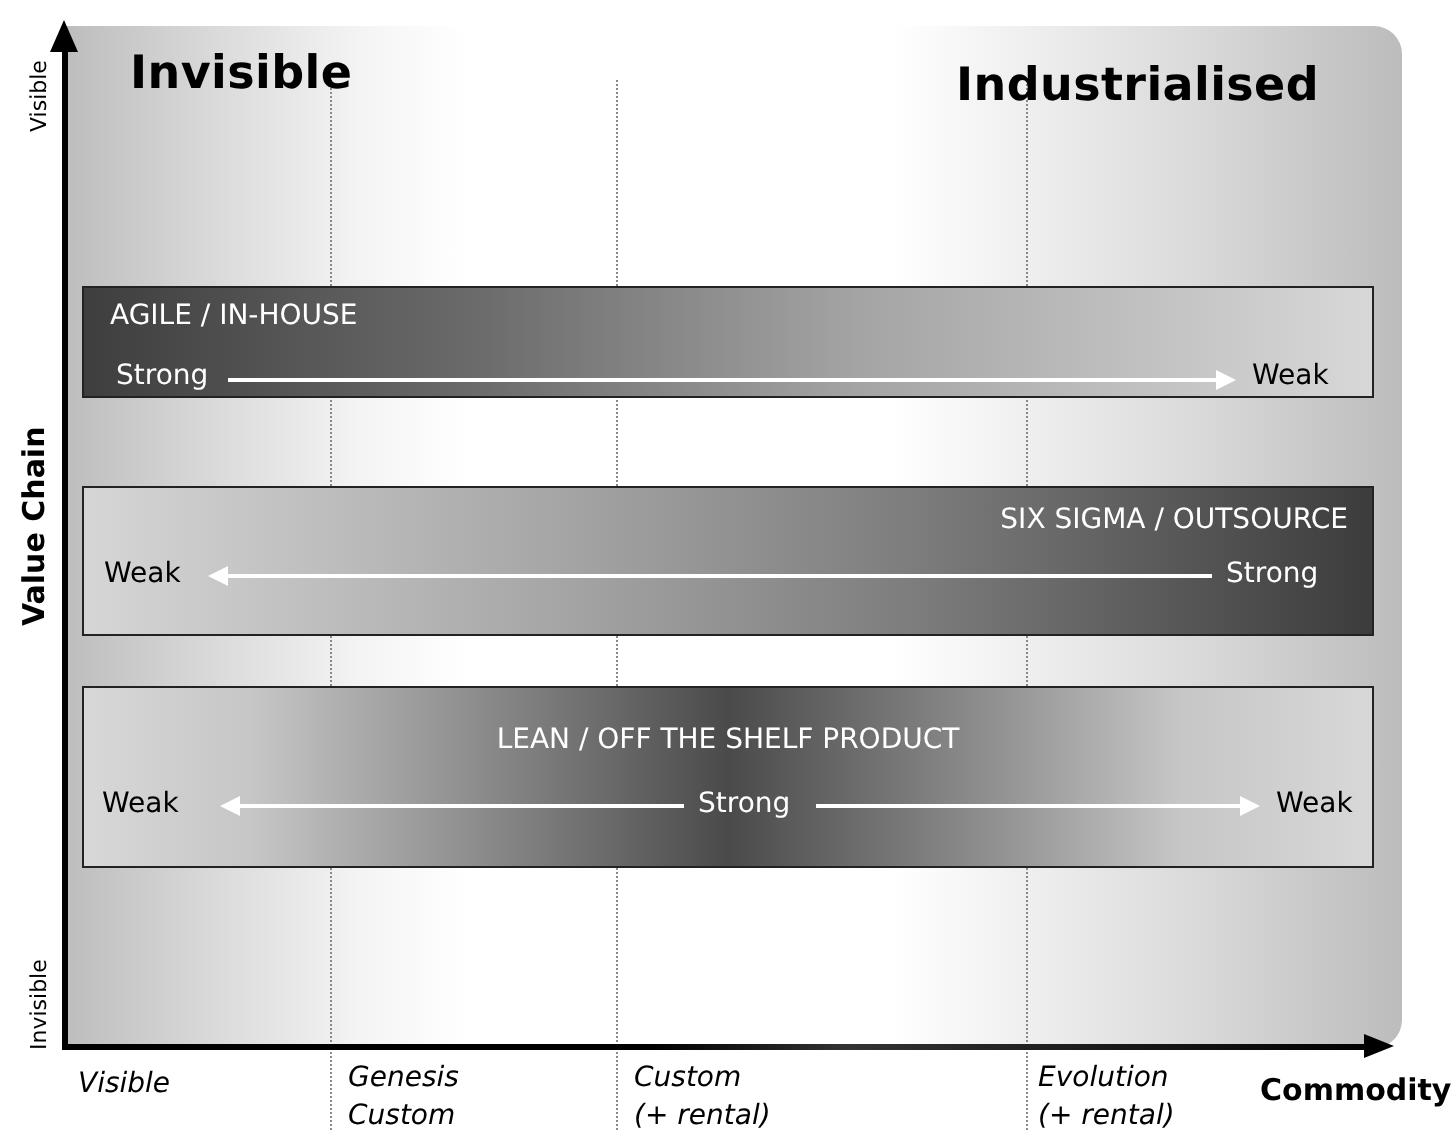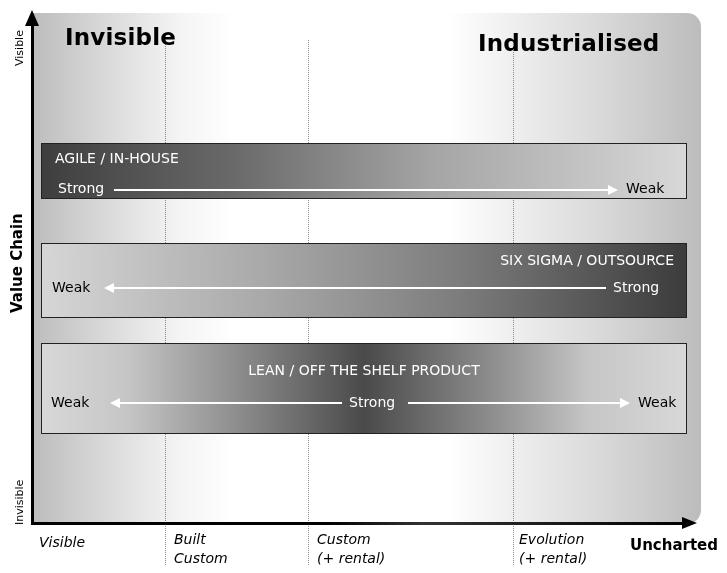--- a/index.html
+++ b/index.html
@@ -74,25 +74,25 @@
   <div class="x-arrow"></div>
 
   <div class="rot-small" style="left:13px; top:66px;">Visible</div>
   <div class="rot-small" style="left:13px; top:525px;">Invisible</div>
   <div class="rot-bold" style="left:8px; top:313px;">Value Chain</div>
 
   <div class="tick-label" style="left:39px; top:533px;">
     <div>Visible</div>
   </div>
   <div class="tick-label" style="left:174px; top:530px;">
-    <div>Built</div>
+    <div>Genesis</div>
     <div>Custom</div>
   </div>
   <div class="tick-label" style="left:317px; top:530px;">
     <div>Custom</div>
     <div>(+ rental)</div>
   </div>
   <div class="tick-label" style="left:519px; top:530px;">
     <div>Evolution</div>
     <div>(+ rental)</div>
   </div>
-  <div class="evolution">Uncharted</div>
+  <div class="evolution">Commodity</div>
 </div>
 
 </body></html>

